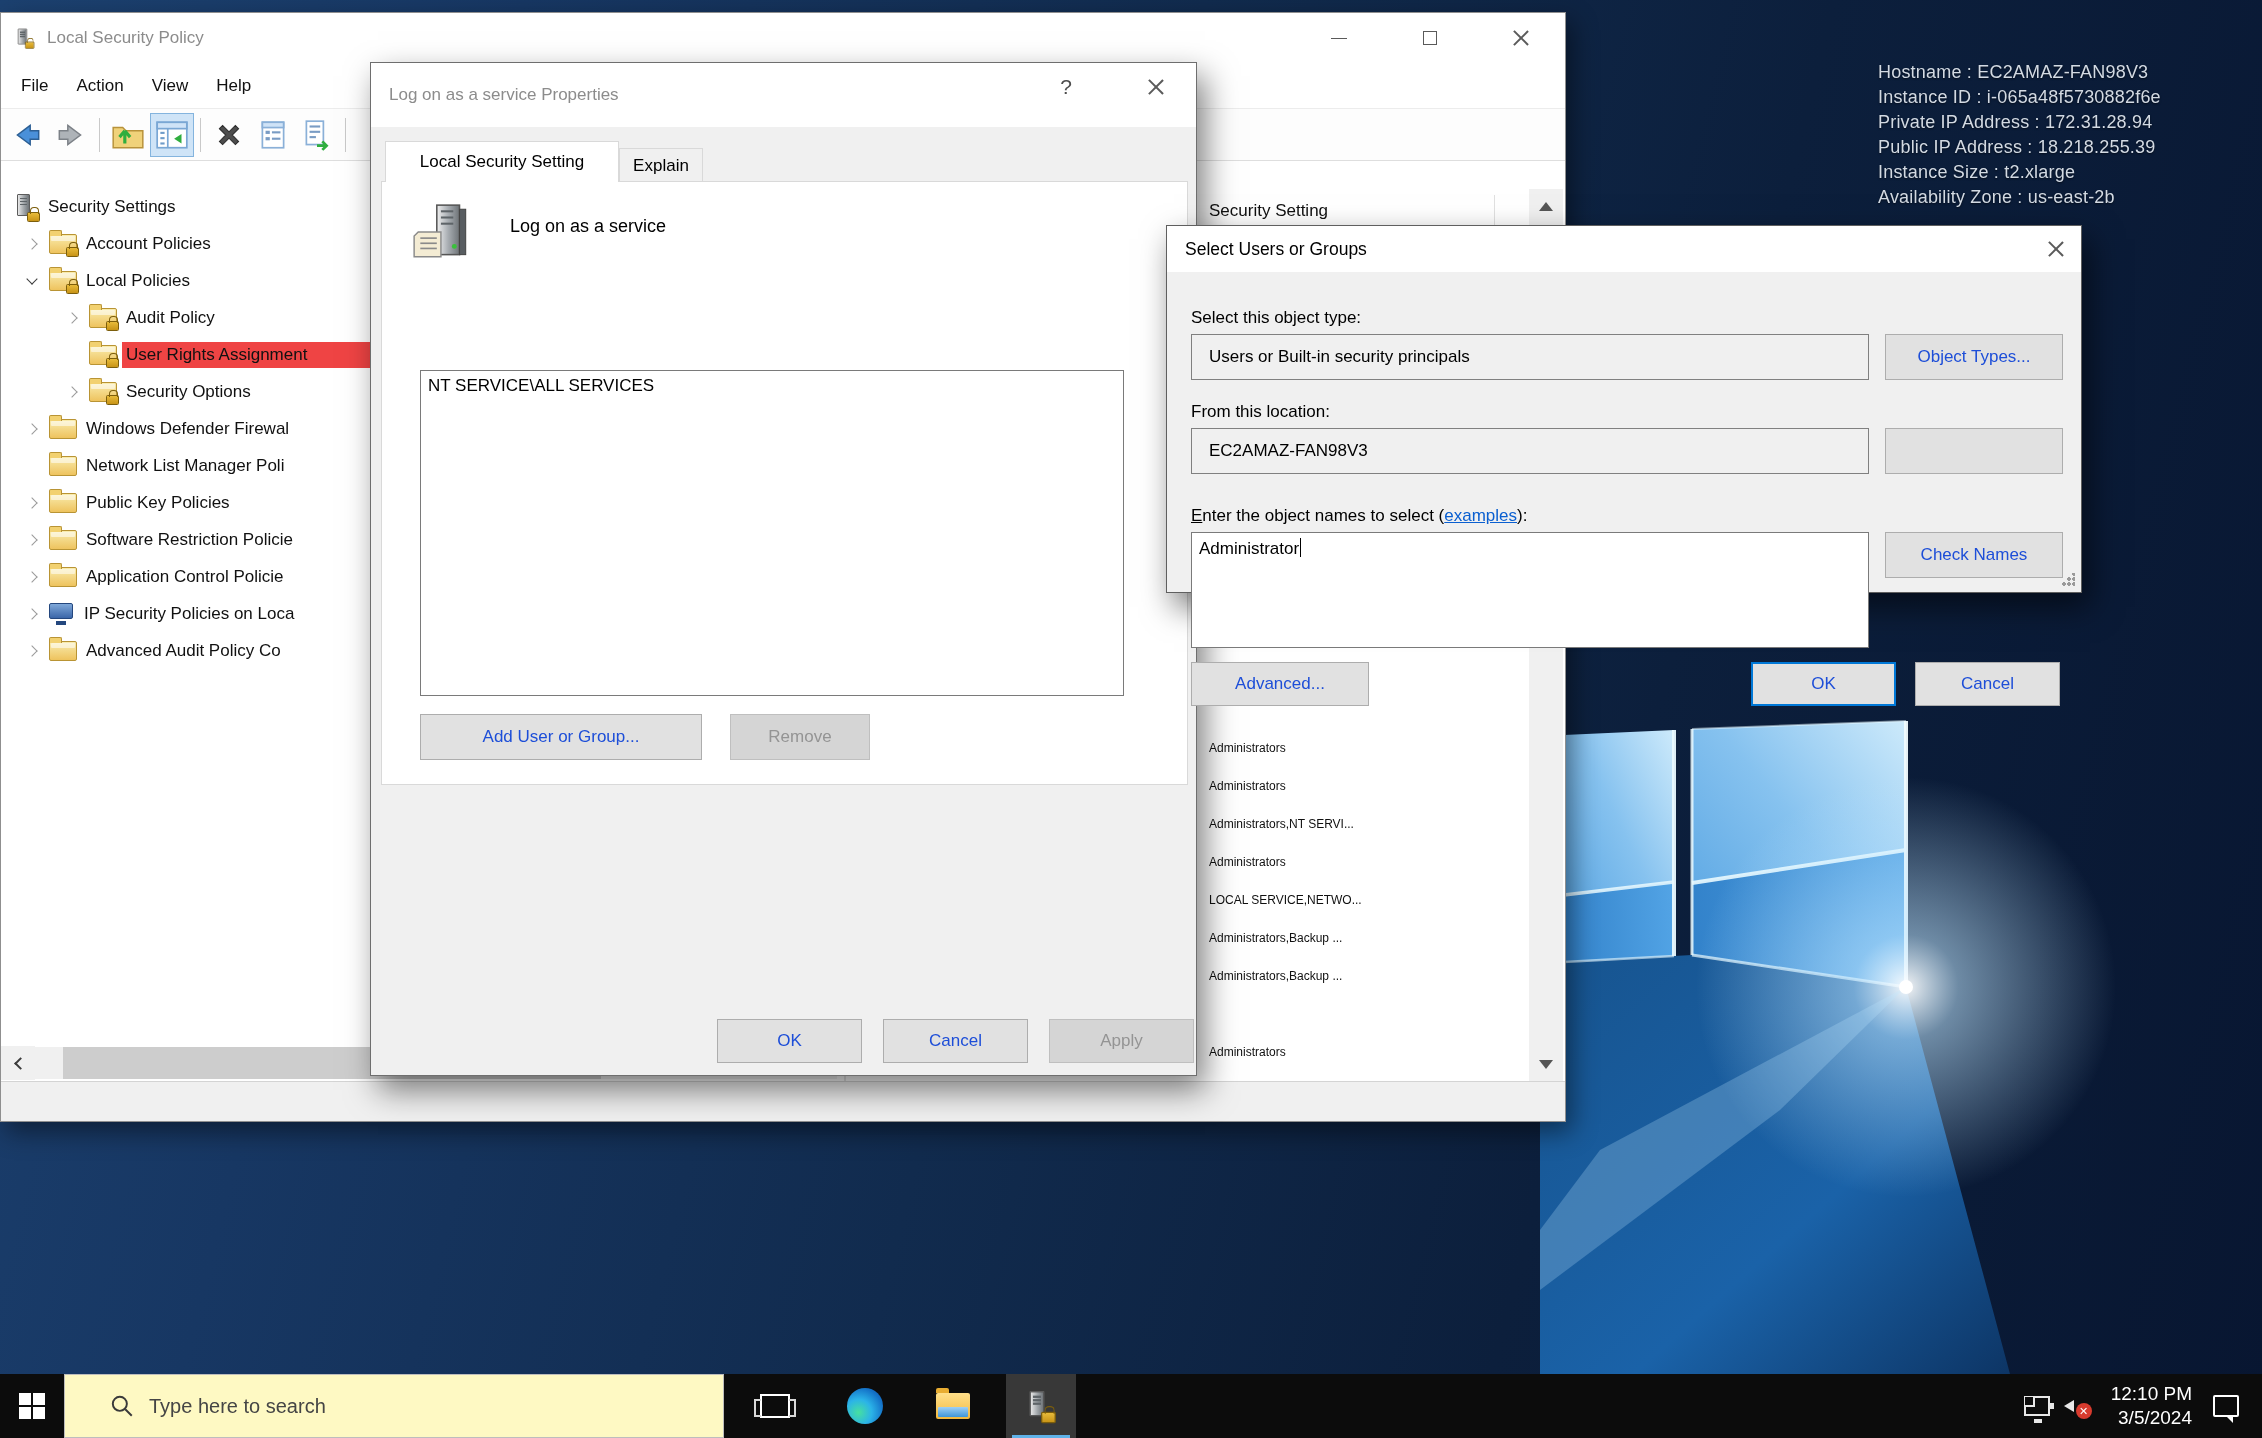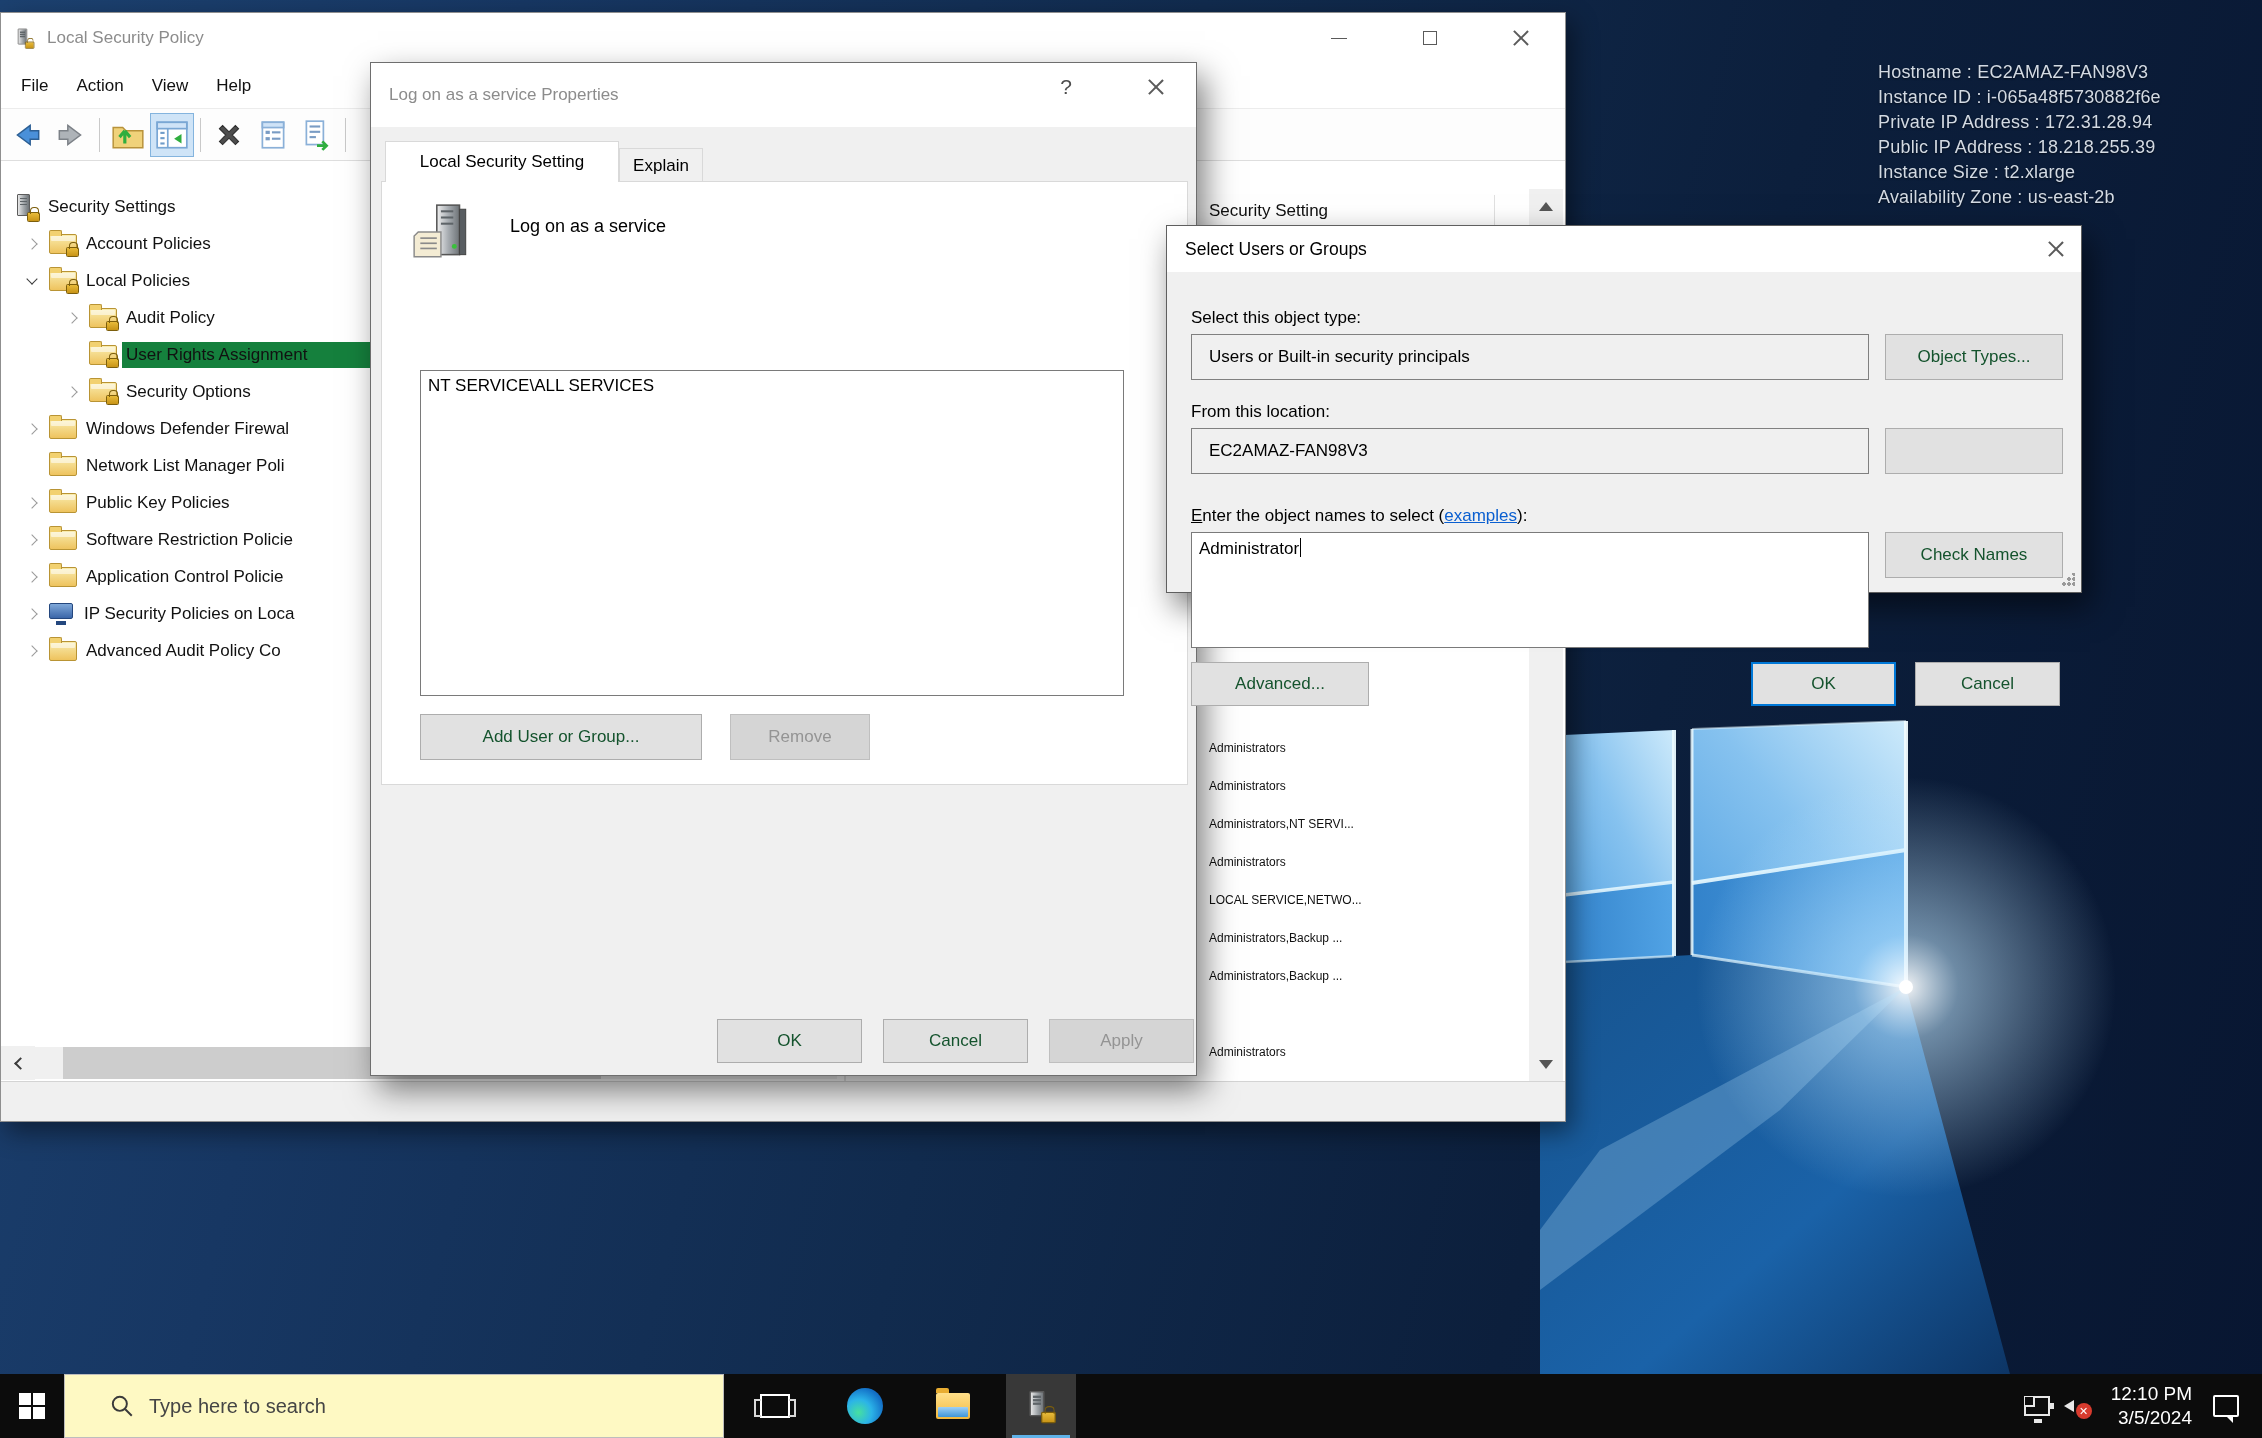--- a/index.html
+++ b/index.html
@@ -7,21 +7,21 @@
 
   
   #desktop { position:absolute; inset:0;
     background:linear-gradient(104deg,#1c4170 0%,#173763 20%,#112b4e 46%,#0c1f3c 70%,#081631 100%); }
   #wallpaper-svg { position:absolute; left:1540px; top:590px; width:722px; height:784px; }
   #instance-info { position:absolute; left:1878px; top:60px; color:#d3dae3; font-size:18px; line-height:25px;
     text-shadow:0 1px 2px rgba(0,0,0,.55); letter-spacing:.2px; }
 
   
   .win-titlebar { background:#fff; }
-  .btn { background:#e1e1e1; border:1px solid #adadad; color:#14532d; display:flex; align-items:center; justify-content:center;
+  .btn { background:#e1e1e1; border:1px solid #adadad; color:#1d4ed8; display:flex; align-items:center; justify-content:center;
     font-size:17px; cursor:default; }
   .btn.disabled { background:#d5d5d5; border-color:#bfbfbf; color:#949494; }
   .btn.focused { border:2px solid #0078d7; }
   .field { background:#f0f0f0; border:1px solid #808080; font-size:17px; color:#000; display:flex; align-items:center; padding:0 17px; }
 
   
   #main-window { position:absolute; left:0; top:12px; width:1566px; height:1110px; background:#fff;
     border:1px solid #8f8f8f; box-shadow:6px 10px 24px rgba(0,0,0,.45); }
   #mw-titlebar { position:absolute; left:0; top:0; width:100%; height:50px; background:#fff; display:flex; align-items:center; }
   #mw-title { color:#8c8c8c; font-size:17px; margin-left:10px; }
@@ -46,21 +46,21 @@
   #tree-pane { position:absolute; left:0; top:0; width:843px; height:920px; background:#fff; overflow:hidden; }
   #list-pane { position:absolute; left:846px; top:0; right:2px; height:920px; background:#fff; }
   #pane-divider { position:absolute; left:843px; top:0; width:2px; height:920px; background:#e4e4e4; }
 
   .tree-item { position:absolute; left:0; height:37px; width:100%; display:flex; align-items:center; font-size:17px; color:#111; }
   .chev-box { width:34px; height:100%; display:flex; align-items:center; justify-content:center; flex:none; }
   .chev-r { width:8px; height:8px; border-right:1.6px solid #9a9a9a; border-top:1.6px solid #9a9a9a; transform:rotate(45deg); }
   .chev-d { width:8px; height:8px; border-right:1.6px solid #3c3c3c; border-bottom:1.6px solid #3c3c3c; transform:rotate(45deg); margin-top:-4px;}
   .pad1 { padding-left:14px; } .pad2 { padding-left:54px; } .pad0 { padding-left:14px; }
   .ti-label { margin-left:9px; white-space:nowrap; }
-  .tree-item.sel .ti-label { background:#15803d; padding:3px 150px 3px 4px; margin-left:5px; }
+  .tree-item.sel .ti-label { background:#ef4444; padding:3px 150px 3px 4px; margin-left:5px; }
 
   
   .ic-folder { position:relative; width:28px; height:20px; flex:none;
     background:linear-gradient(#f9ecae,#eec35e); border:1px solid #b99434; border-radius:2px; }
   .ic-folder::before { content:""; position:absolute; left:-1px; top:-5px; width:11px; height:5px;
     background:#f2d170; border:1px solid #b99434; border-bottom:none; border-radius:2px 2px 0 0; }
   .ic-folder::after { content:""; position:absolute; left:1px; top:1px; right:1px; height:5px; background:rgba(255,255,255,.55); border-radius:1px; }
   .lockb { position:absolute; right:-3px; bottom:-4px; width:13px; height:10px; background:linear-gradient(#e8bb3a,#c89417);
     border:1px solid #7c5e0c; border-radius:1.5px; z-index:2; }
   .lockb::before { content:""; position:absolute; left:2px; top:-6px; width:7px; height:6px; border:1.7px solid #7c5e0c;

